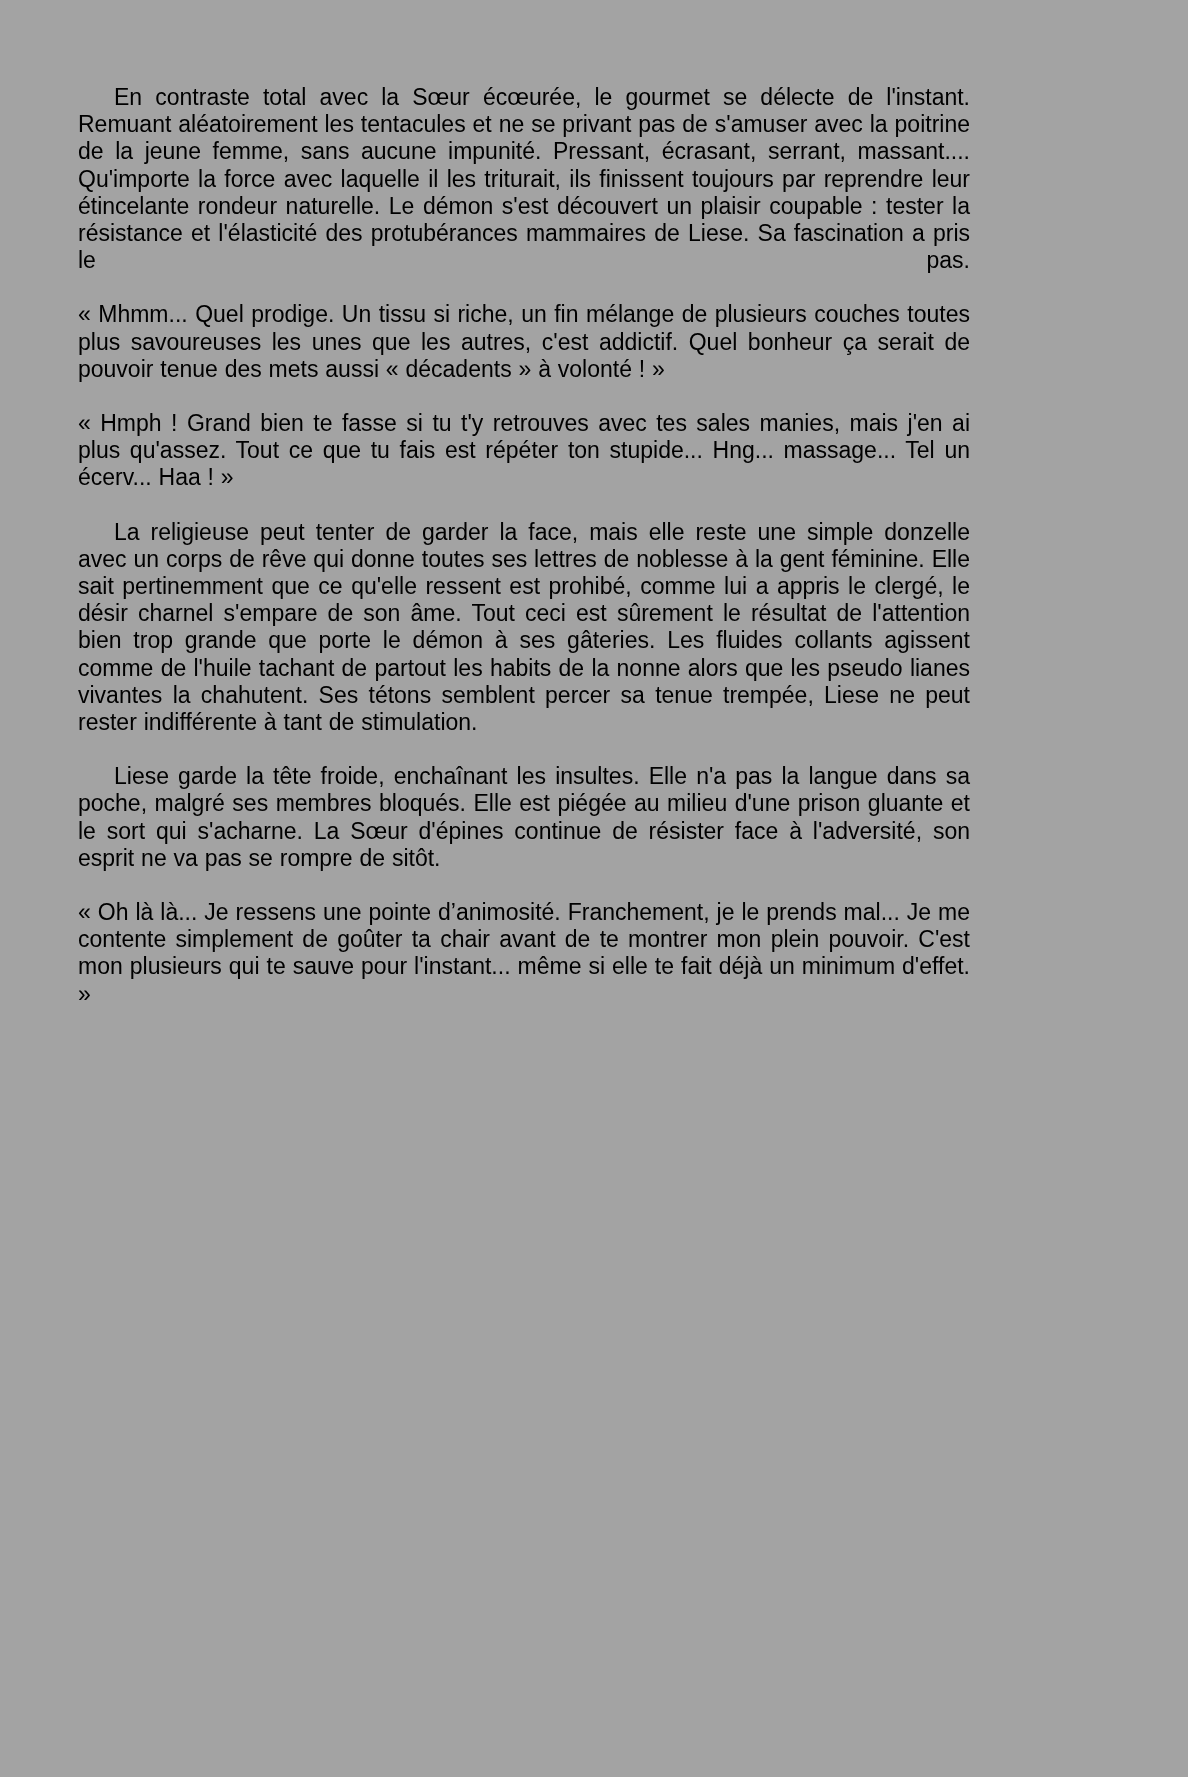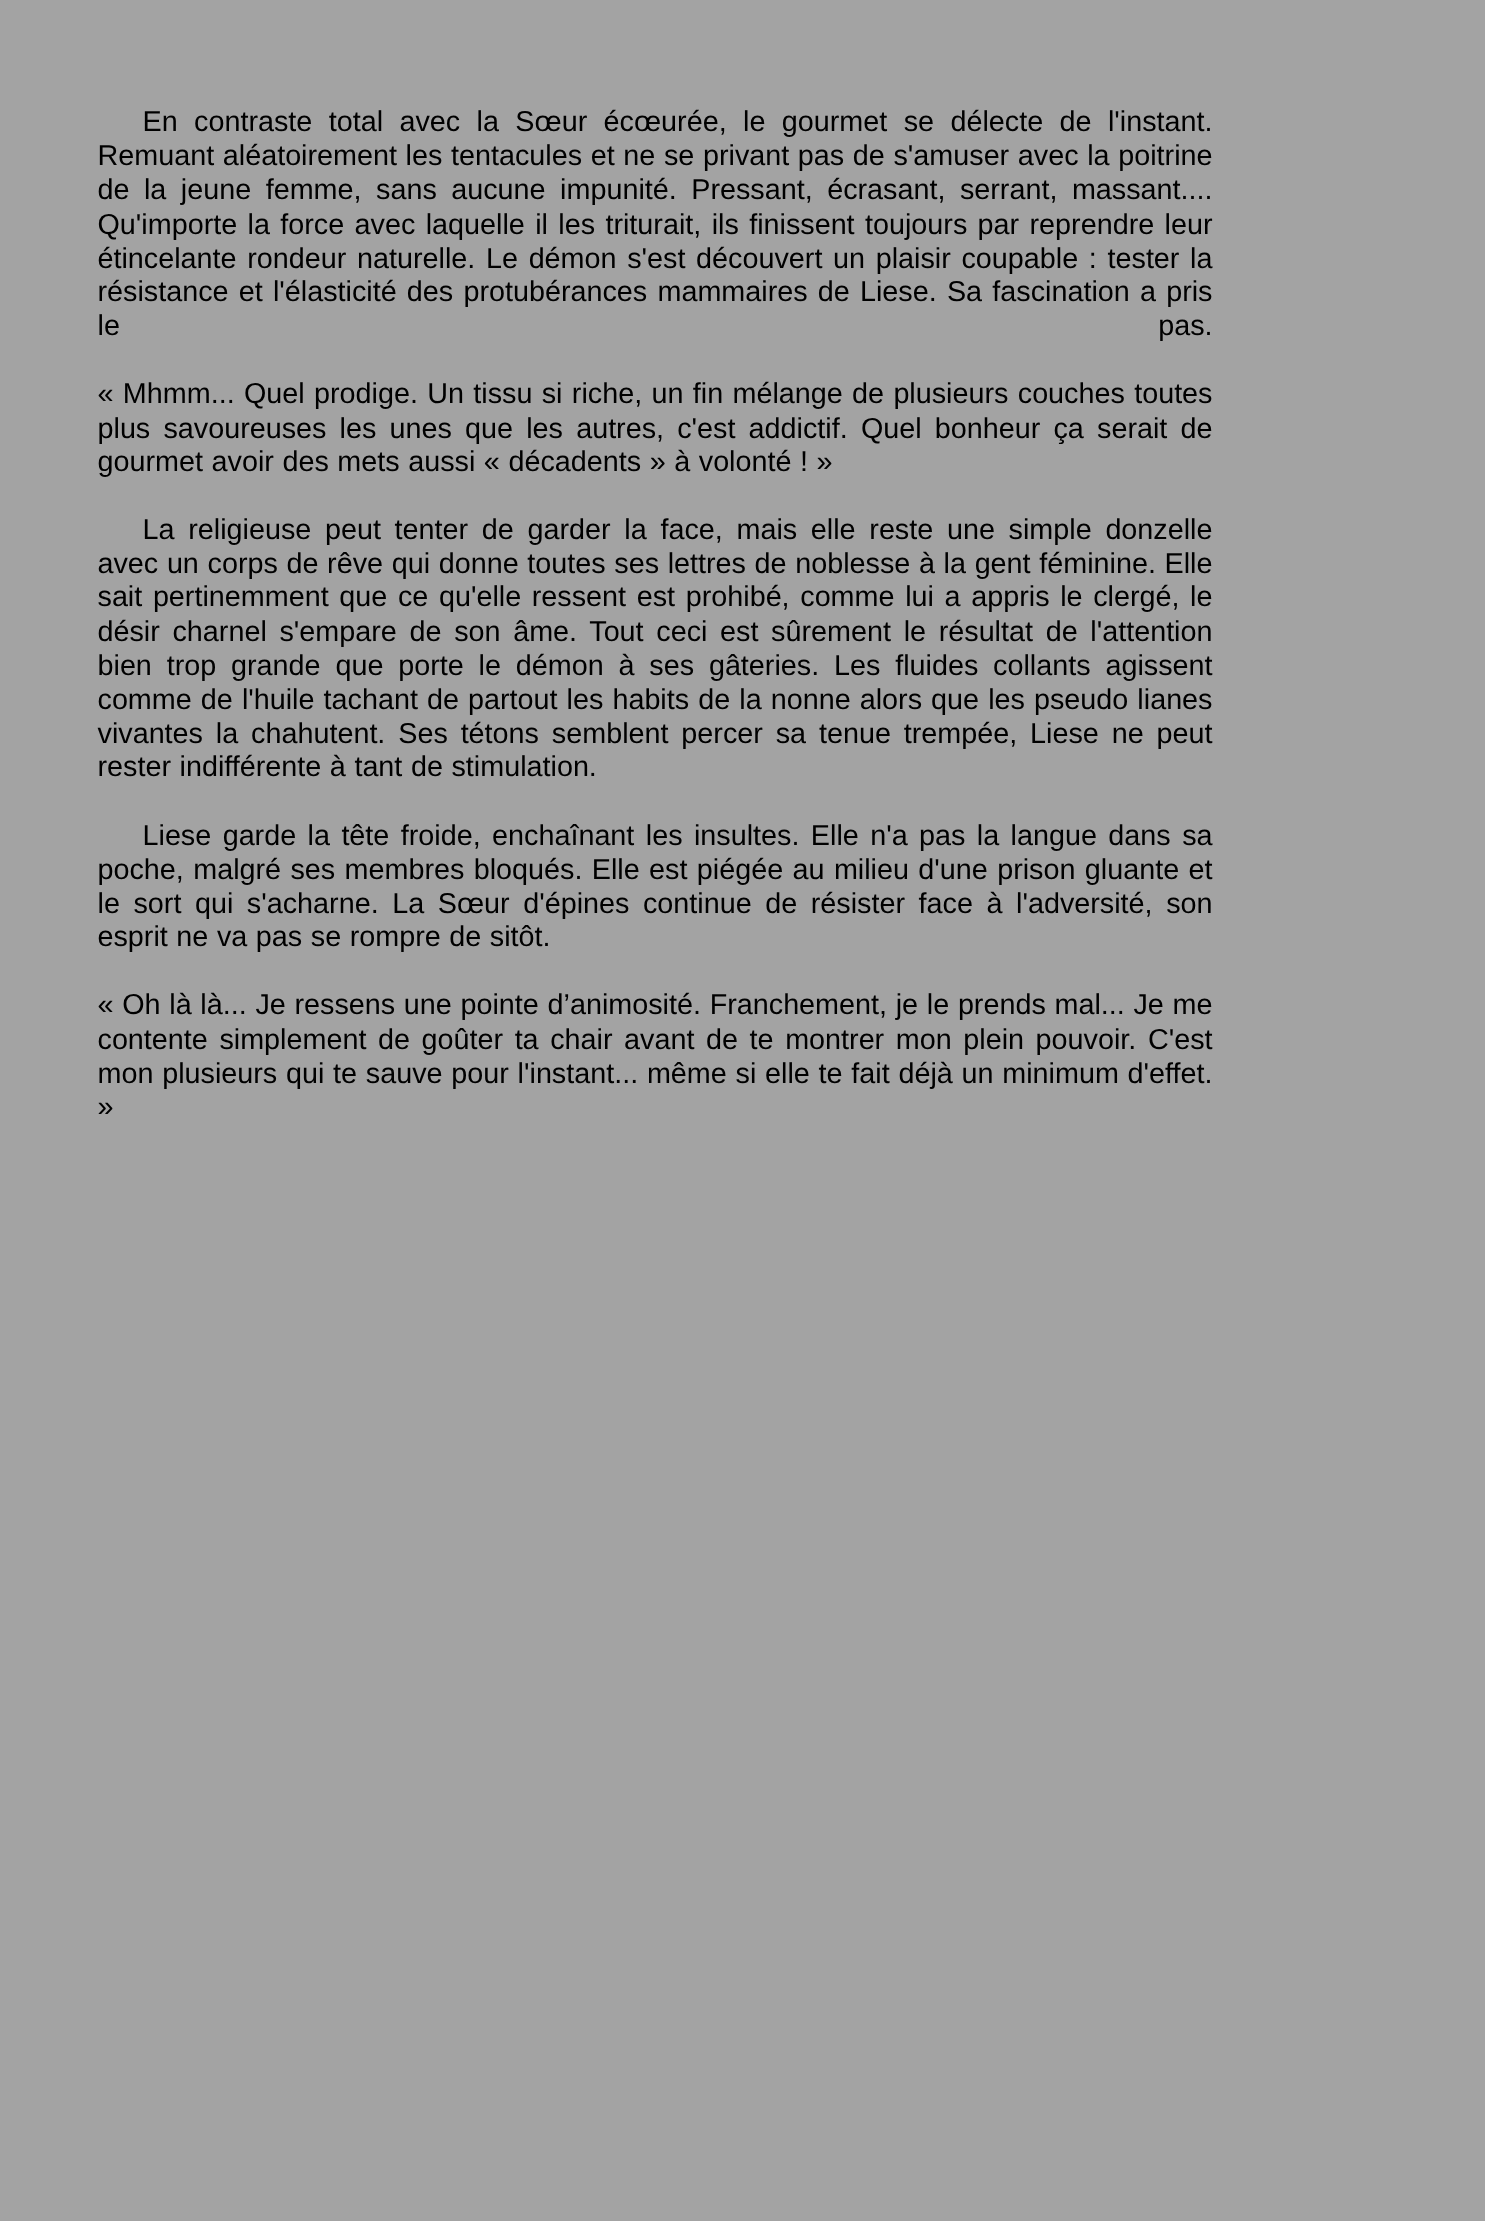--- a/index.html
+++ b/index.html
@@ -32,18 +32,19 @@
   }
   .text-block p.indent { text-indent: 36px; }
   .text-block p.justify-last { text-align-last: justify; }
 </style>
 </head>
 <body style="background: rgb(255, 255, 255);">
 
 <div class="page">
   <div class="text-block" style="color: rgb(0, 0, 0);">
     <p class="indent justify-last">En contraste total avec la Sœur écœurée, le gourmet se délecte de l'instant. Remuant aléatoirement les tentacules et ne se privant pas de s'amuser avec la poitrine de la jeune femme, sans aucune impunité. Pressant, écrasant, serrant, massant.... Qu'importe la force avec laquelle il les triturait, ils finissent toujours par reprendre leur étincelante rondeur naturelle. Le démon s'est découvert un plaisir coupable : tester la résistance et l'élasticité des protubérances mammaires de Liese. Sa fascination a pris le pas.</p>
-    <p>« Mhmm... Quel prodige. Un tissu si riche, un fin mélange de plusieurs couches toutes plus savoureuses les unes que les autres, c'est addictif. Quel bonheur ça serait de gourmet  avoir des mets aussi « décadents » à volonté ! »</p>
+    <p>« Mhmm... Quel prodige. Un tissu si riche, un fin mélange de plusieurs couches toutes plus savoureuses les unes que les autres, c'est addictif. Quel bonheur ça serait de pouvoir  tenue des mets aussi « décadents » à volonté ! »</p>
+    <p>« Hmph ! Grand bien te fasse si tu t'y retrouves avec tes sales manies, mais j'en ai plus qu'assez. Tout ce que tu fais est répéter ton stupide... Hng... massage... Tel un écerv... Haa ! »</p>
     <p class="indent">La religieuse peut tenter de garder la face, mais elle reste une simple donzelle avec un corps de rêve qui donne toutes ses lettres de noblesse à la gent féminine. Elle sait pertinemment que ce qu'elle ressent est prohibé, comme lui a appris le clergé, le désir charnel s'empare de son âme. Tout ceci est sûrement le résultat de l'attention bien trop grande que porte le démon à ses gâteries. Les fluides collants agissent comme de l'huile tachant de partout les habits de la nonne alors que les pseudo lianes vivantes la chahutent. Ses tétons semblent percer sa tenue trempée, Liese ne peut rester indifférente à tant de stimulation.</p>
     <p class="indent">Liese garde la tête froide, enchaînant les insultes. Elle n'a pas la langue dans sa poche, malgré ses membres bloqués. Elle est piégée au milieu d'une prison gluante et le sort qui s'acharne. La Sœur d'épines continue de résister face à l'adversité, son esprit ne va pas se rompre de sitôt.</p>
     <p class="justify-last">« Oh là là... Je ressens une pointe d’animosité. Franchement, je le prends mal... Je me contente simplement de goûter ta chair avant de te montrer mon plein pouvoir. C'est mon plusieurs qui te sauve pour l'instant... même si elle te fait déjà un minimum d'effet. »</p>
   </div>
 </div>
 
 </body></html>

